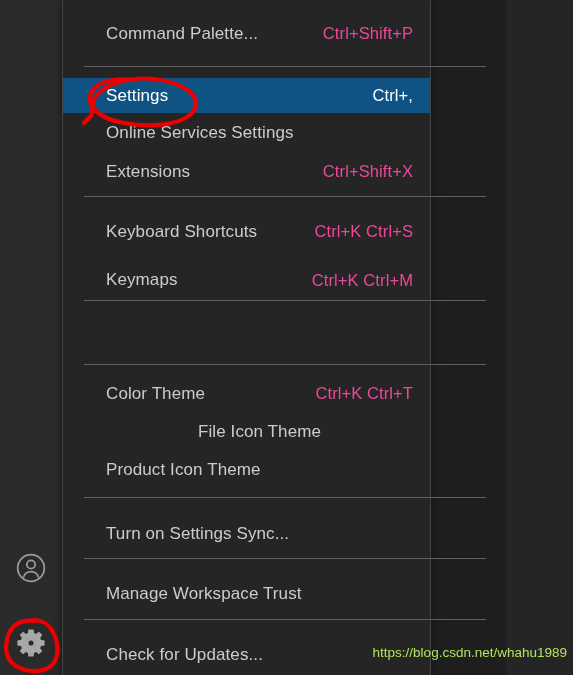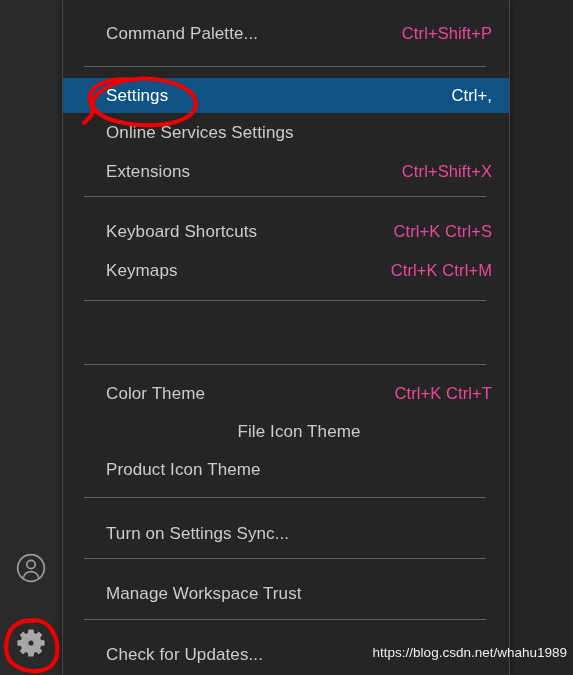--- a/index.html
+++ b/index.html
@@ -43,21 +43,21 @@
     left: 506px; top: 0;
     width: 67px; height: 675px;
     background: #252526;
   }
 
   
   #context-menu {
     position: absolute;
     left: 62px;
     top: 0;
-    width: 448px;
+    width: 369px;
     height: 675px;
     background: #252526;
     border-left: 1px solid #454545;
     border-right: 1px solid #454545;
     box-sizing: border-box;
     box-shadow: 0 2px 8px rgba(0,0,0,0.45);
   }
 
   .menu-item {
     position: absolute;
@@ -110,21 +110,21 @@
     left: 0; top: 0;
     width: 573px; height: 675px;
     pointer-events: none;
   }
 
   
   #watermark {
     position: absolute;
     right: 6px;
     top: 645px;
-    color: #ffffff;
+    color: #bef264;
     font-size: 13.5px;
     font-family: "Liberation Sans", sans-serif;
     opacity: 0.92;
     white-space: nowrap;
     padding-left: 33px;
   }
 </style>
 </head>
 <body>
 
@@ -174,21 +174,21 @@
       <span class="menu-label">Online Services Settings</span>
     </div>
     <div class="menu-item" style="top: 154px;">
       <span class="menu-label">Extensions</span>
       <span class="menu-key">Ctrl+Shift+X</span>
     </div>
     <div class="menu-item" style="top: 214px;">
       <span class="menu-label">Keyboard Shortcuts</span>
       <span class="menu-key">Ctrl+K Ctrl+S</span>
     </div>
-    <div class="menu-item" style="top: 253px;">
+    <div class="menu-item" style="top: 253px; align-items: flex-end;">
       <span class="menu-label">Keymaps</span>
       <span class="menu-key">Ctrl+K Ctrl+M</span>
     </div>
     <div class="menu-item" style="top: 376px;">
       <span class="menu-label">Color Theme</span>
       <span class="menu-key">Ctrl+K Ctrl+T</span>
     </div>
     <div class="menu-item" style="top: 414px; justify-content: center;">
       <span class="menu-label">File Icon Theme</span>
     </div>

